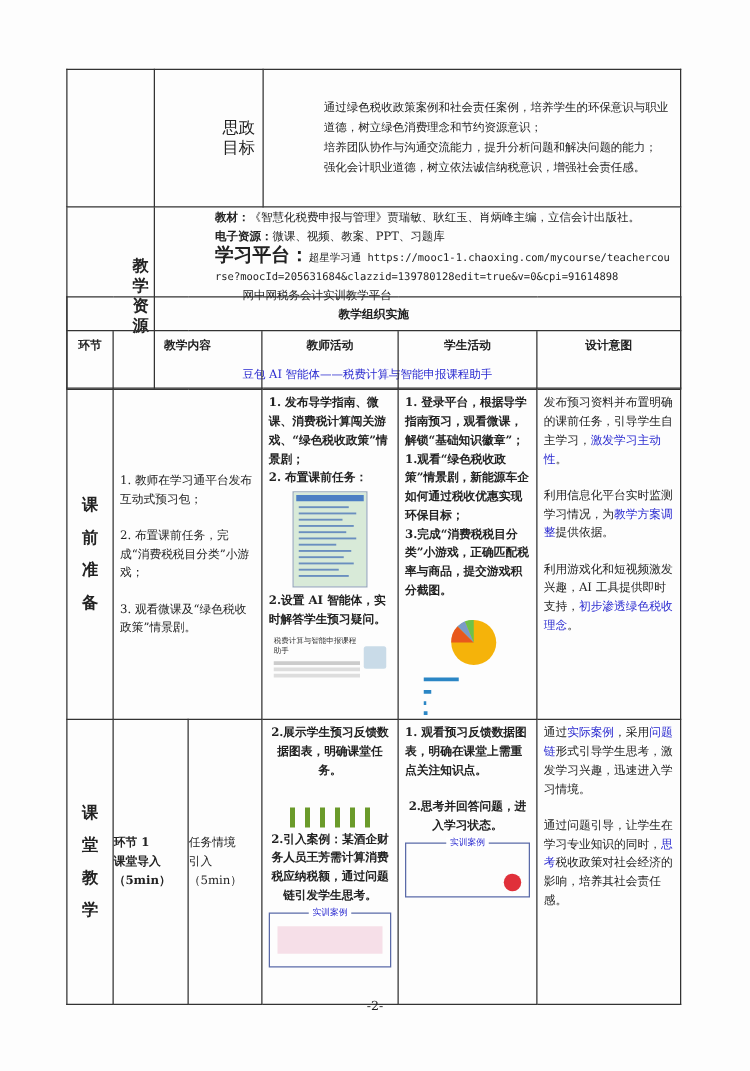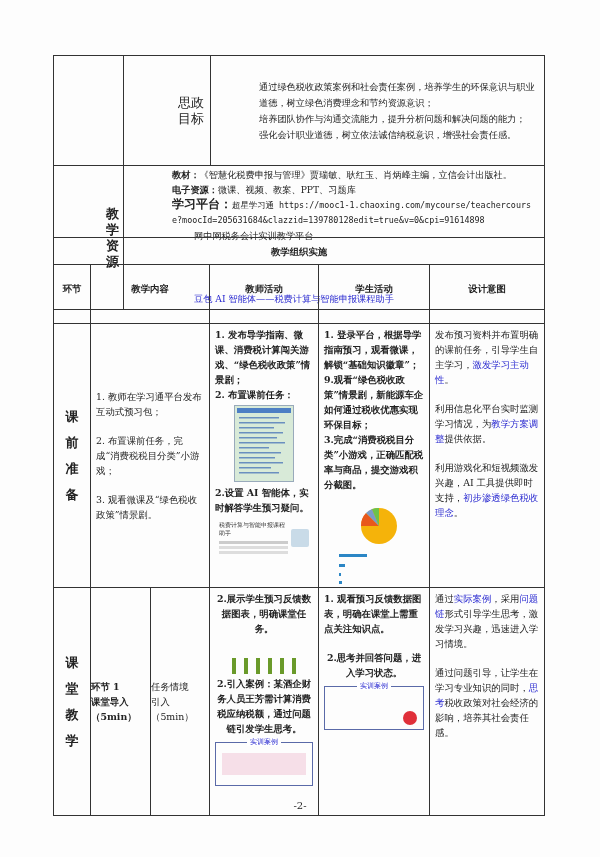--- a/index.html
+++ b/index.html
@@ -11,21 +11,21 @@
   .t1 { left:53px; top:55px; width:492px; }
   .t1 td { font-size:9.2px; line-height:16px;padding-left:48px; }
   .lbl { text-align:center; vertical-align:middle; font-size:13px !important; }
   .pad { padding:3px 6px; }
   .bold { font-weight:bold; }
   .blue { color:#2a2ad0;margin-top:48px; }
   .indent { padding-left:22px; }
   .t2 { left:53px; top:237px; width:492px; }
   .t2 td { font-size:9.4px; line-height:15px; }
   .hdr { text-align:center; font-weight:bold; height:26px; vertical-align:middle; }
-  .colhdr { font-weight:bold; text-align:center; height:42px; vertical-align:top; padding-top:16px; }
+  .colhdr { font-weight:bold; text-align:center; height:42px; vertical-align:top; padding-top:4px; }
   .vert { text-align:center; vertical-align:middle; font-weight:bold; font-size:13px !important; line-height:26px !important; }
   .cell { padding:3px 5px; }
   .center { text-align:left; vertical-align:middle; }
   .thumb { display:block; margin:3px auto; border:1px solid #9ab; }
   .para { margin:0 0 14px 0; }
   .pagenum { position:absolute; top:800px; left:0; width:600px; text-align:center; font-size:10px; }
   .bar { display:inline-block; width:4px; height:16px; background:#6a9a2a; margin:0 4px; }
 </style>
 </head>
 <body>
@@ -46,21 +46,21 @@
       <div>通过绿色税收政策案例和社会责任案例，培养学生的环保意识与职业道德，树立绿色消费理念和节约资源意识；</div>
       <div>培养团队协作与沟通交流能力，提升分析问题和解决问题的能力；</div>
       <div>强化会计职业道德，树立依法诚信纳税意识，增强社会责任感。</div>
     </td>
   </tr>
   <tr style="height:84px">
     <td class="lbl bold">教学资源</td>
     <td colspan="2" class="pad" style="padding-top:1px; line-height:15px;">
       <div><span class="bold">教材：</span><span>《智慧化税费申报与管理》贾瑞敏、耿红玉、肖炳峰主编，立信会计出版社。</span></div>
       <div><span class="bold">电子资源：</span><span>微课、视频、教案、PPT、习题库</span></div>
-      <div style="word-break:break-all; font-family:'DejaVu Sans Mono','Liberation Mono',monospace; font-size:8.4px;"><span class="bold" style="font-family:Liberation Sans, sans-serif; font-size:12px;">学习平台：</span><span>超星学习通 https://mooc1-1.chaoxing.com/mycourse/teachercourse?moocId=205631684&amp;clazzid=139780128edit=true&amp;v=0&amp;cpi=91614898</span></div>
+      <div style="word-break:break-all; font-family:'DejaVu Sans Mono','Liberation Mono',monospace; font-size:8.4px;"><span class="bold" style="font-family:Liberation Sans, sans-serif; font-size:15px;">学习平台：</span><span>超星学习通 https://mooc1-1.chaoxing.com/mycourse/teachercourse?moocId=205631684&amp;clazzid=139780128edit=true&amp;v=0&amp;cpi=91614898</span></div>
       <div class="indent">网中网税务会计实训教学平台</div>
       <div class="indent blue">豆包 AI 智能体——税费计算与智能申报课程助手</div>
     </td>
   </tr>
 </tbody>
     </table>
 
 <table class="t2">
   <colgroup>
     <col style="width:37px">
@@ -121,21 +121,21 @@
           <div style="color:#333">税费计算与智能申报课程助手</div>
           <div style="height:3px;background:#ccc;margin:4px 0 2px"></div>
           <div style="height:3px;background:#ddd;margin:2px 0"></div>
           <div style="height:3px;background:#ddd;margin:2px 0"></div>
         </div>
         <div style="width:18px;height:18px;background:#c9dbe8;border-radius:2px;margin-top:8px;"></div>
       </div>
     </td>
     <td class="cell bold">
       <div>1. 登录平台，根据导学指南预习，观看微课，解锁“基础知识徽章”；</div>
-      <div>9.观看“绿色税收政策”情景剧，新能源车企如何通过税收优惠实现环保目标；</div>
+      <div>1.观看“绿色税收政策”情景剧，新能源车企如何通过税收优惠实现环保目标；</div>
       <div>3.完成“消费税税目分类”小游戏，正确匹配税率与商品，提交游戏积分截图。</div>
       <svg width="98" height="90" viewBox="0 0 98 90" style="display:block;margin-top:2px">
         <circle cx="55" cy="32" r="18" fill="#f5b30a"></circle>
         <path d="M55,32 L37,32 A18,18 0 0,1 42,19 Z" fill="#e8581c"></path>
         <path d="M55,32 L42,19 A18,18 0 0,1 48,15 Z" fill="#7a9bc8"></path>
         <path d="M55,32 L48,15 A18,18 0 0,1 55,14 Z" fill="#6cc24a"></path>
         <rect x="15" y="60" width="28" height="3" fill="#2b86c5"></rect>
         <rect x="15" y="70" width="6" height="3" fill="#2b86c5"></rect>
         <rect x="15" y="79" width="2" height="3" fill="#2b86c5"></rect>
         <rect x="15" y="87" width="3" height="3" fill="#2b86c5"></rect>

